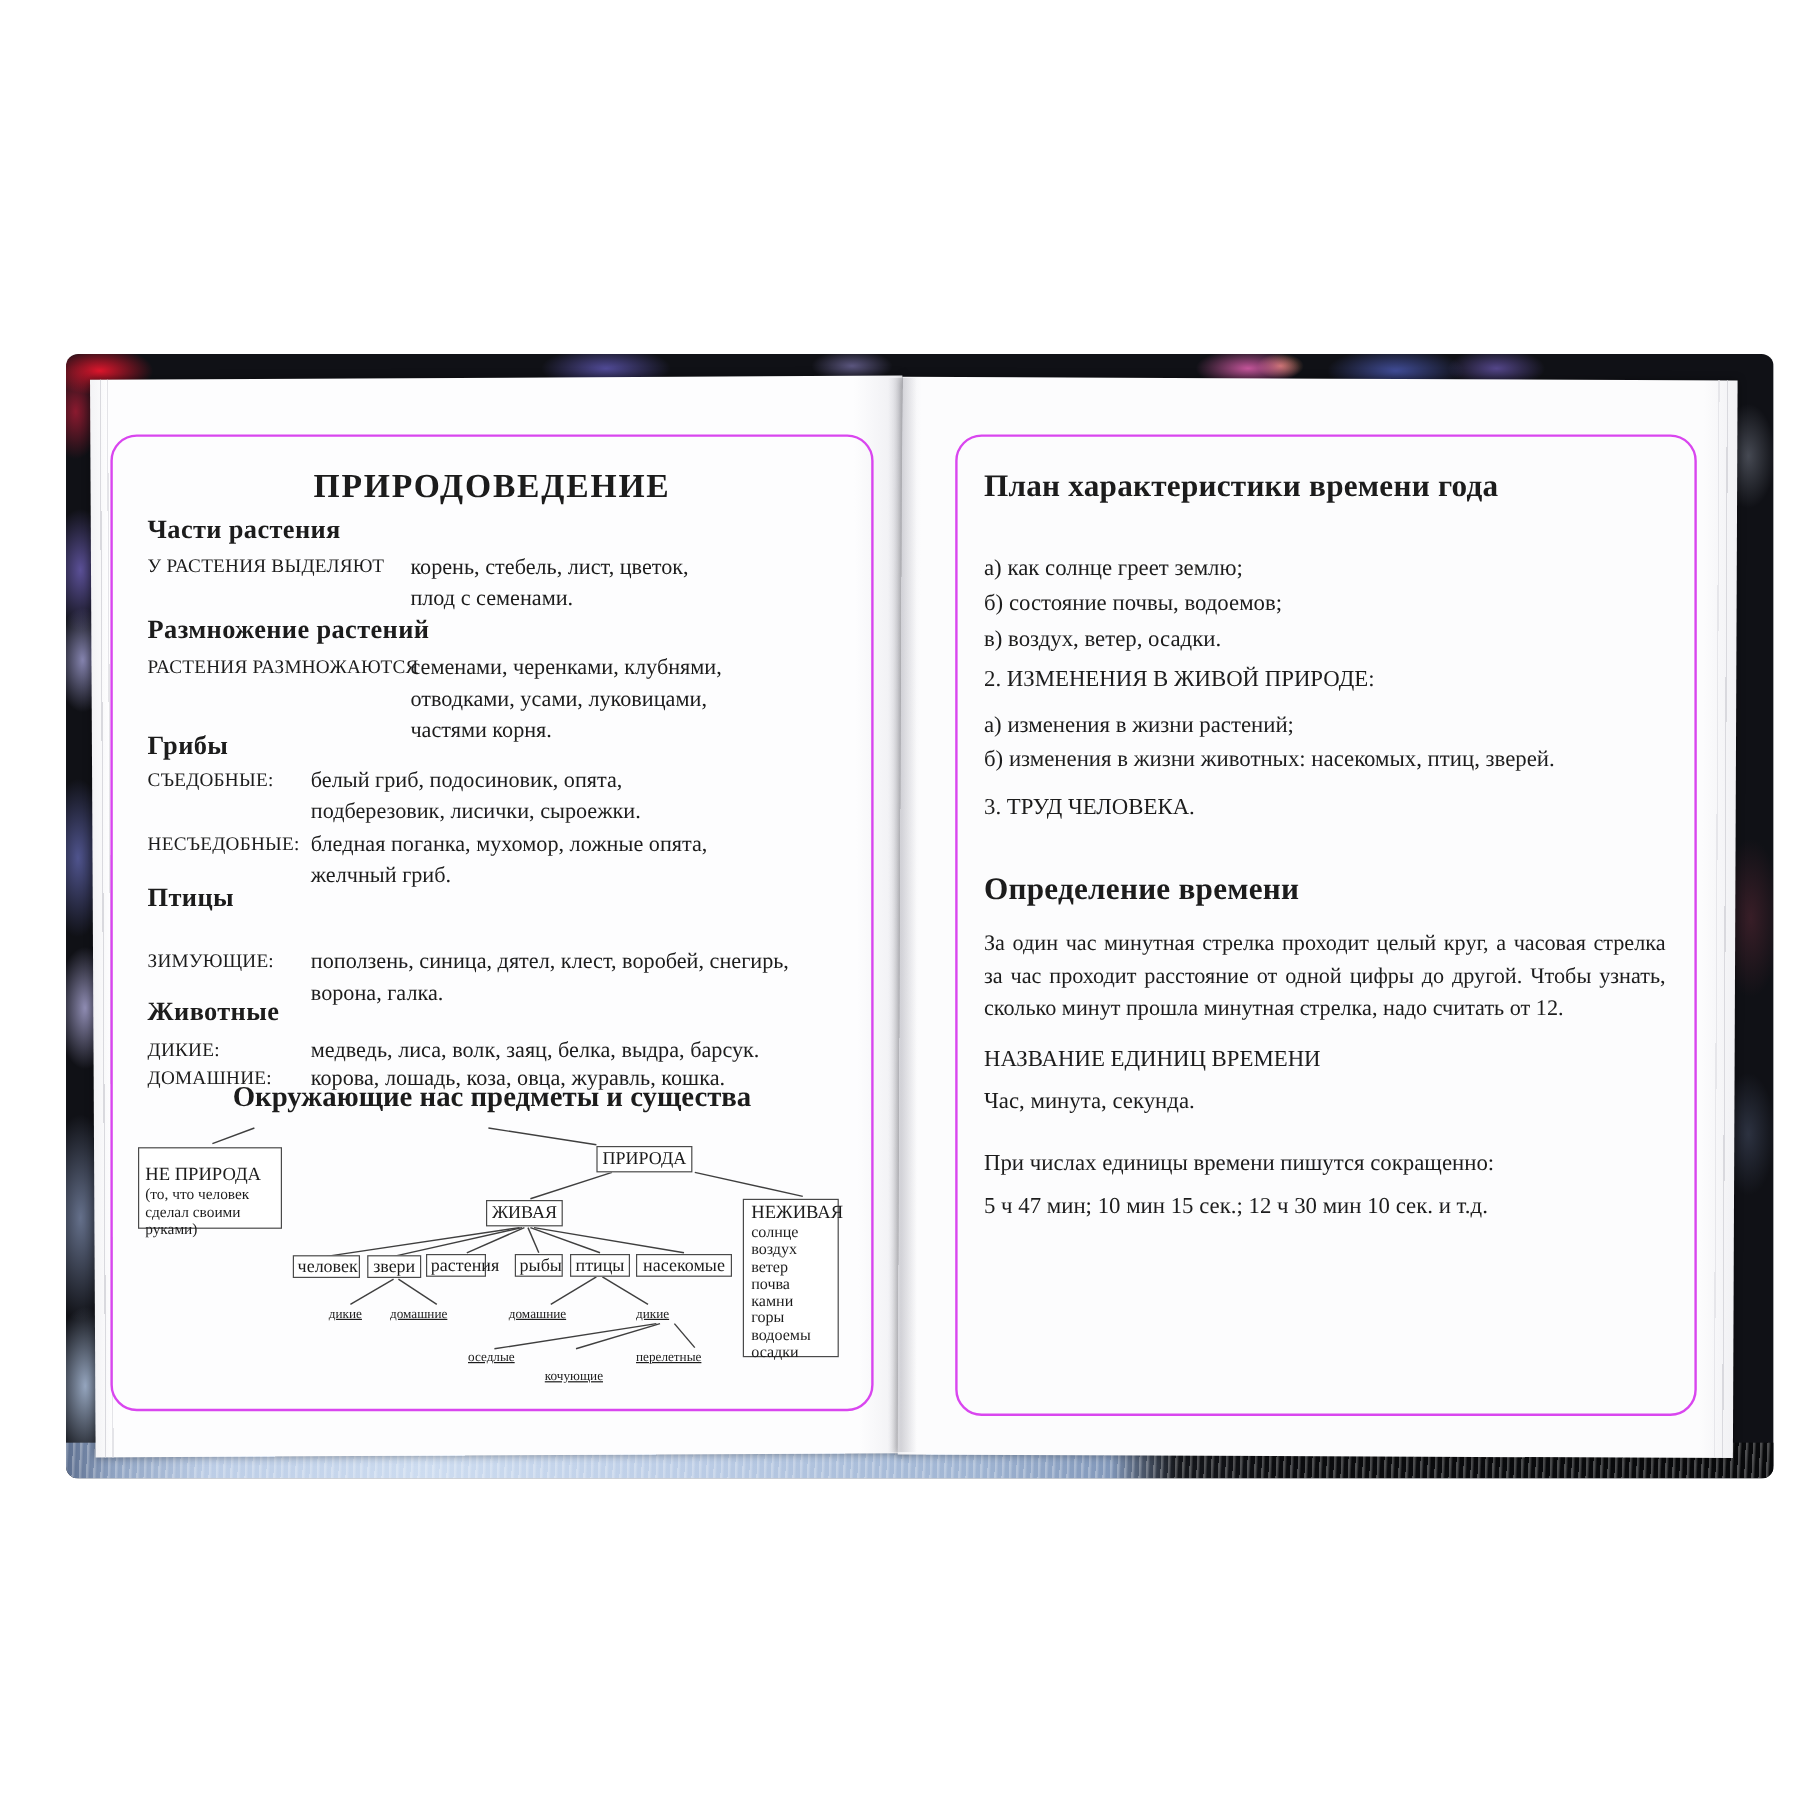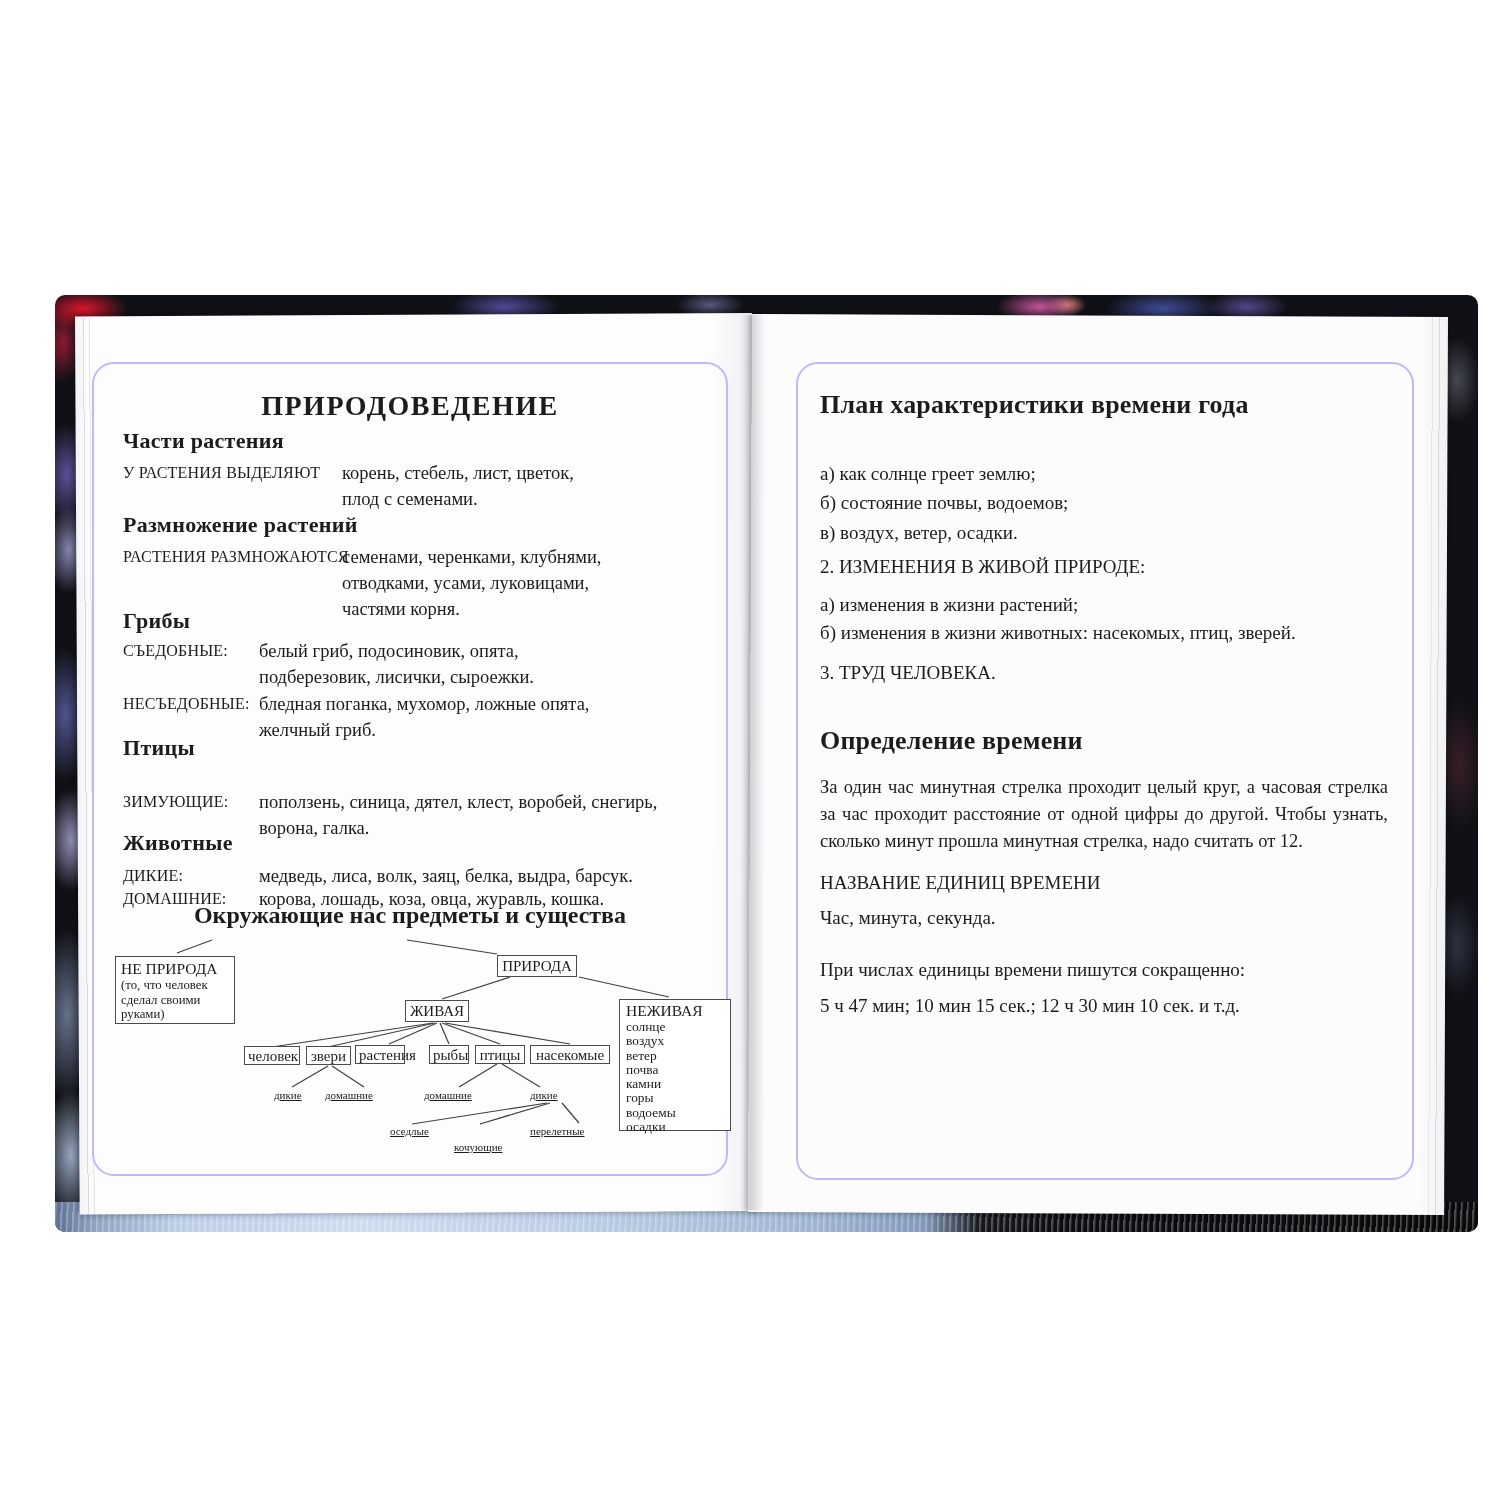--- a/index.html
+++ b/index.html
@@ -40,21 +40,21 @@
   .page-right{left:752px;top:314px;width:696px;height:898px;transform:rotate(0.25deg);transform-origin:top left;
     background:linear-gradient(to right,#eeeef2 0,#fcfcfd 16px,#fcfcfd 96%,#f1f1f4 100%);}
   .edge-left{position:absolute;left:4px;top:0;bottom:0;width:14px;
     background:linear-gradient(to right,transparent 4px,#d9d9de 4px,#d9d9de 5px,transparent 5px,transparent 10px,#e4e4e8 10px,#e4e4e8 11px,transparent 11px);}
   .edge-right{position:absolute;right:4px;top:0;bottom:0;width:16px;
     background:linear-gradient(to left,transparent 4px,#d9d9de 4px,#d9d9de 5px,transparent 5px,transparent 11px,#e6e6ea 11px,#e6e6ea 12px,transparent 12px);}
   .spine-shadow{position:absolute;left:740px;top:315px;width:24px;height:895px;
     background:linear-gradient(to right,rgba(0,0,0,0),rgba(55,55,68,.16) 45%,rgba(0,0,0,0));}
 
   
-  .frame{position:absolute;border:2px solid #c4b5fd;border-radius:22px;background:transparent;}
+  .frame{position:absolute;border:2px solid #d946ef;border-radius:22px;background:transparent;}
   .frame-left{left:92px;top:362px;width:632px;height:810px;}
   .frame-right{left:796px;top:362px;width:614px;height:814px;}
   .blk{position:absolute;}
   .pre{white-space:pre-line;}
 
   
   .title{left:0;right:0;top:26px;text-align:center;font-weight:bold;font-size:28px;letter-spacing:1.5px;}
   .h2{left:29px;font-weight:bold;font-size:22px;letter-spacing:.3px;}
   .row{left:29px;right:8px;font-size:18.5px;line-height:26px;}
   .row .lbl{position:absolute;left:0;top:0;font-size:16px;letter-spacing:.2px;}
@@ -162,31 +162,31 @@
           <line x1="226" y1="129" x2="190" y2="150"></line>
           <line x1="230" y1="129" x2="262" y2="150"></line>
           <line x1="395" y1="127" x2="357" y2="150"></line>
           <line x1="400" y1="127" x2="438" y2="150"></line>
           <line x1="445" y1="166" x2="310" y2="187"></line>
           <line x1="448" y1="166" x2="378" y2="187"></line>
           <line x1="460" y1="166" x2="477" y2="186"></line>
         </g>
       </svg>
 
-      <div class="nbox" style="left:13px;top:19px;width:120px;height:68px;text-align:left;padding:2px 5px;">
+      <div class="nbox" style="left:13px;top:19px;width:120px;height:68px;text-align:left;padding:12px 5px;">
         <div class="np-title">НЕ ПРИРОДА</div>
         <div class="np-note pre">(то, что человек
 сделал своими
 руками)</div>
       </div>
 
       <div class="nbox" style="left:395px;top:18px;width:80px;height:22px;line-height:21px;">ПРИРОДА</div>
       <div class="nbox" style="left:303px;top:63px;width:64px;height:22px;line-height:21px;">ЖИВАЯ</div>
 
-      <div class="nbox" style="left:517px;top:62px;width:112px;height:132px;padding:2px 6px;">
+      <div class="nbox" style="left:517px;top:62px;width:80px;height:132px;padding:2px 6px;">
         <div class="nz-title">НЕЖИВАЯ</div>
         <div class="nz-list pre">солнце
 воздух
 ветер
 почва
 камни
 горы
 водоемы
 осадки</div>
       </div>

